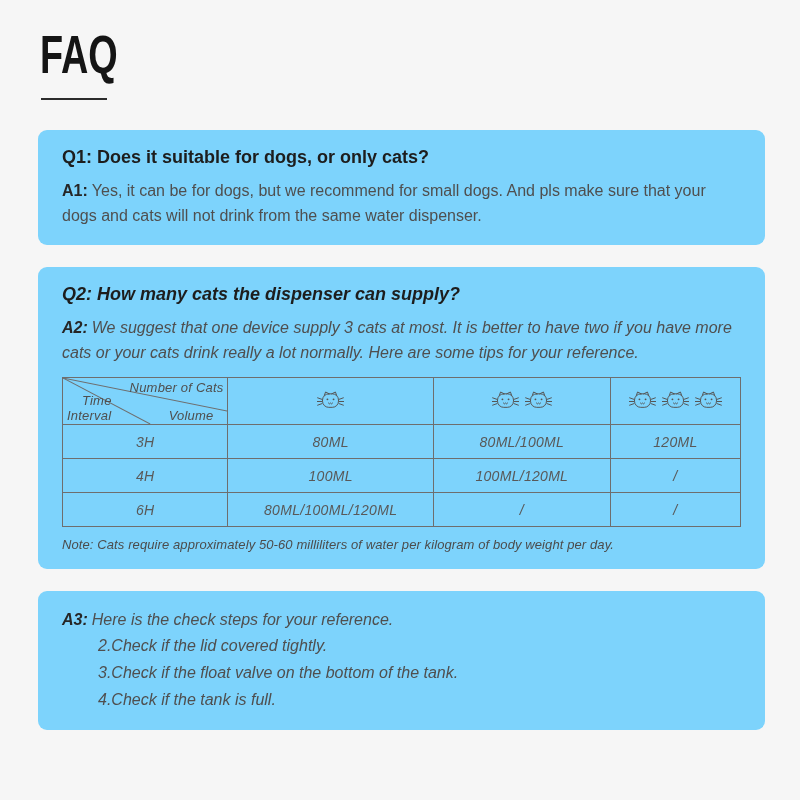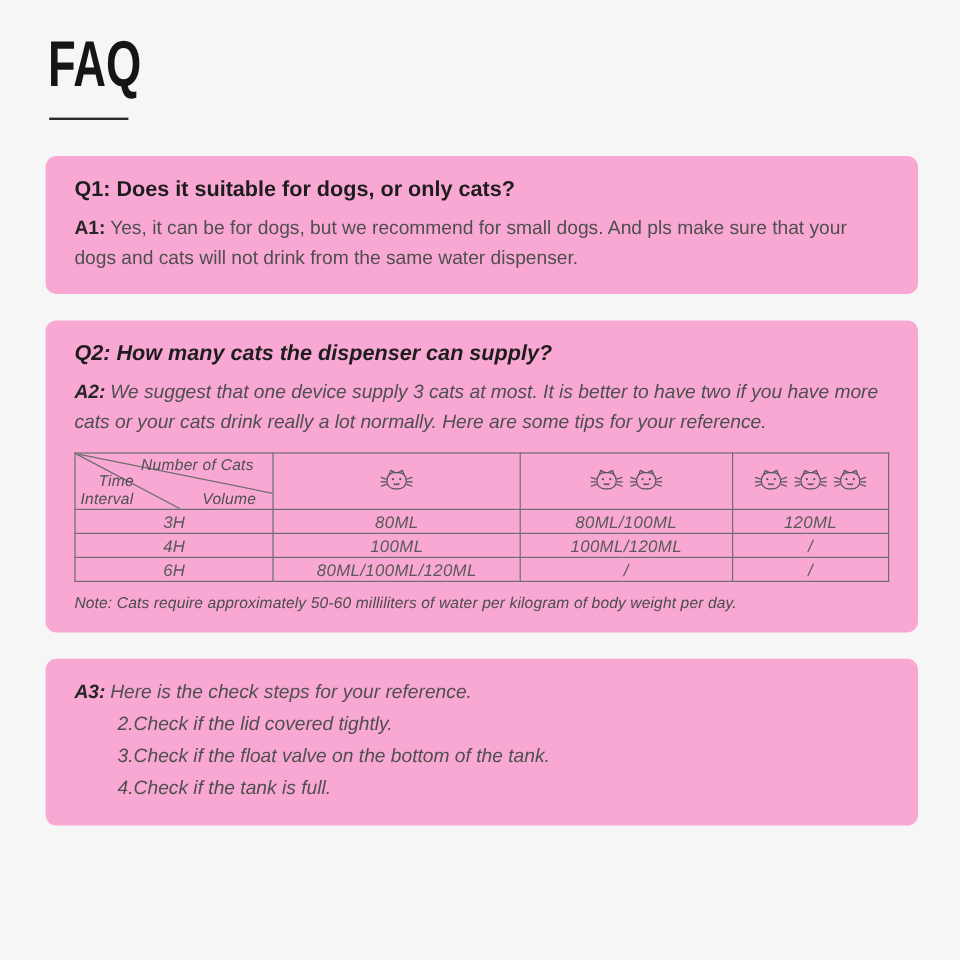--- a/index.html
+++ b/index.html
@@ -18,21 +18,21 @@
     color: #151515; letter-spacing: 0px;
     transform: scaleX(0.70); transform-origin: left top;
   }
   .title-rule {
     position: absolute; left: 41px; top: 98px;
     width: 66px; height: 2px; background: #2c2c2c;
   }
 
   .cards { position: absolute; left: 38px; top: 130px; width: 727px; }
   .card {
-    background: #f9a8d4; border-radius: 9px;
+    background: #7dd3fc; border-radius: 9px;
     padding: 16px 24px 17px 24px;
   }
   .card + .card { margin-top: 22px; font-style: italic; }
 
   .question {
     font-size: 18px; font-weight: 700; color: #1d1d1d;
     line-height: 23px; margin-bottom: 9px;
   }
   .answer { font-size: 16px; line-height: 25px; color: #4f4f4f; }
   .answer .prefix { font-weight: 700; color: #262626; margin-right: 4px; }
@@ -41,33 +41,33 @@
   .steps li { font-size: 16px; line-height: 27px; color: #4f4f4f; }
 
   table.cat-table {
     width: 100%; border-collapse: collapse; table-layout: fixed;
     margin-top: 12px;
   }
   .cat-table th, .cat-table td {
     border: 1px solid #6e6e6e;
     font-weight: 400; font-size: 14px; color: #595959;
     text-align: center; vertical-align: middle;
-    height: 20px; padding: 0 4px;
+    height: 34px; padding: 0 4px;
     letter-spacing: 0.3px;
   }
   .cat-table thead th { height: 47px; }
   .col-interval { width: 24.4%; }
   .col-one  { width: 30.3%; }
   .col-two  { width: 26.1%; }
   .col-three{ width: 19.2%; }
 
   th.corner-cell { position: relative; padding: 0; }
   .corner-diagonals { position: absolute; left: 0; top: 0; width: 100%; height: 100%; }
   .corner-lbl { position: absolute; font-size: 13px; color: #4f4f4f; letter-spacing: 0.2px; white-space: nowrap; }
-  .lbl-noc      { top: 2px; right: 16px; margin-left: 45px; }
+  .lbl-noc      { top: 2px; right: 4px; margin-left: 45px; }
   .lbl-time     { top: 15px; left: 19px; }
   .lbl-interval { bottom: 1px; left: 4px; }
   .lbl-volume   { bottom: 1px; right: 14px; }
 
   .cats-cell svg { width: 27px; height: 21px; margin: 0 3px; vertical-align: middle; }
 
   .note { margin-top: 10px; font-size: 13px; color: #4c4c4c; letter-spacing: 0.1px; }
 </style>
 </head>
 <body>

